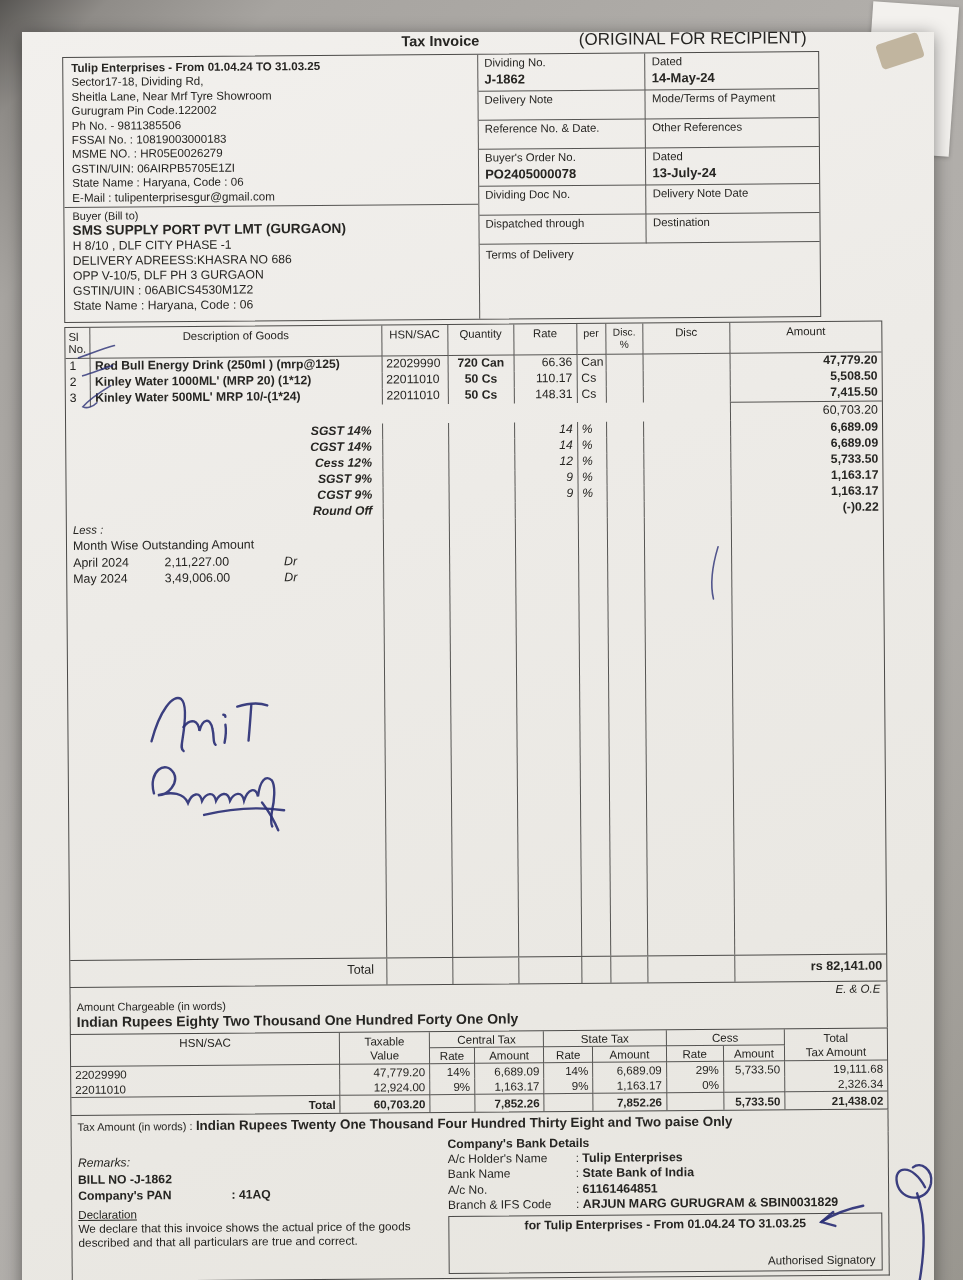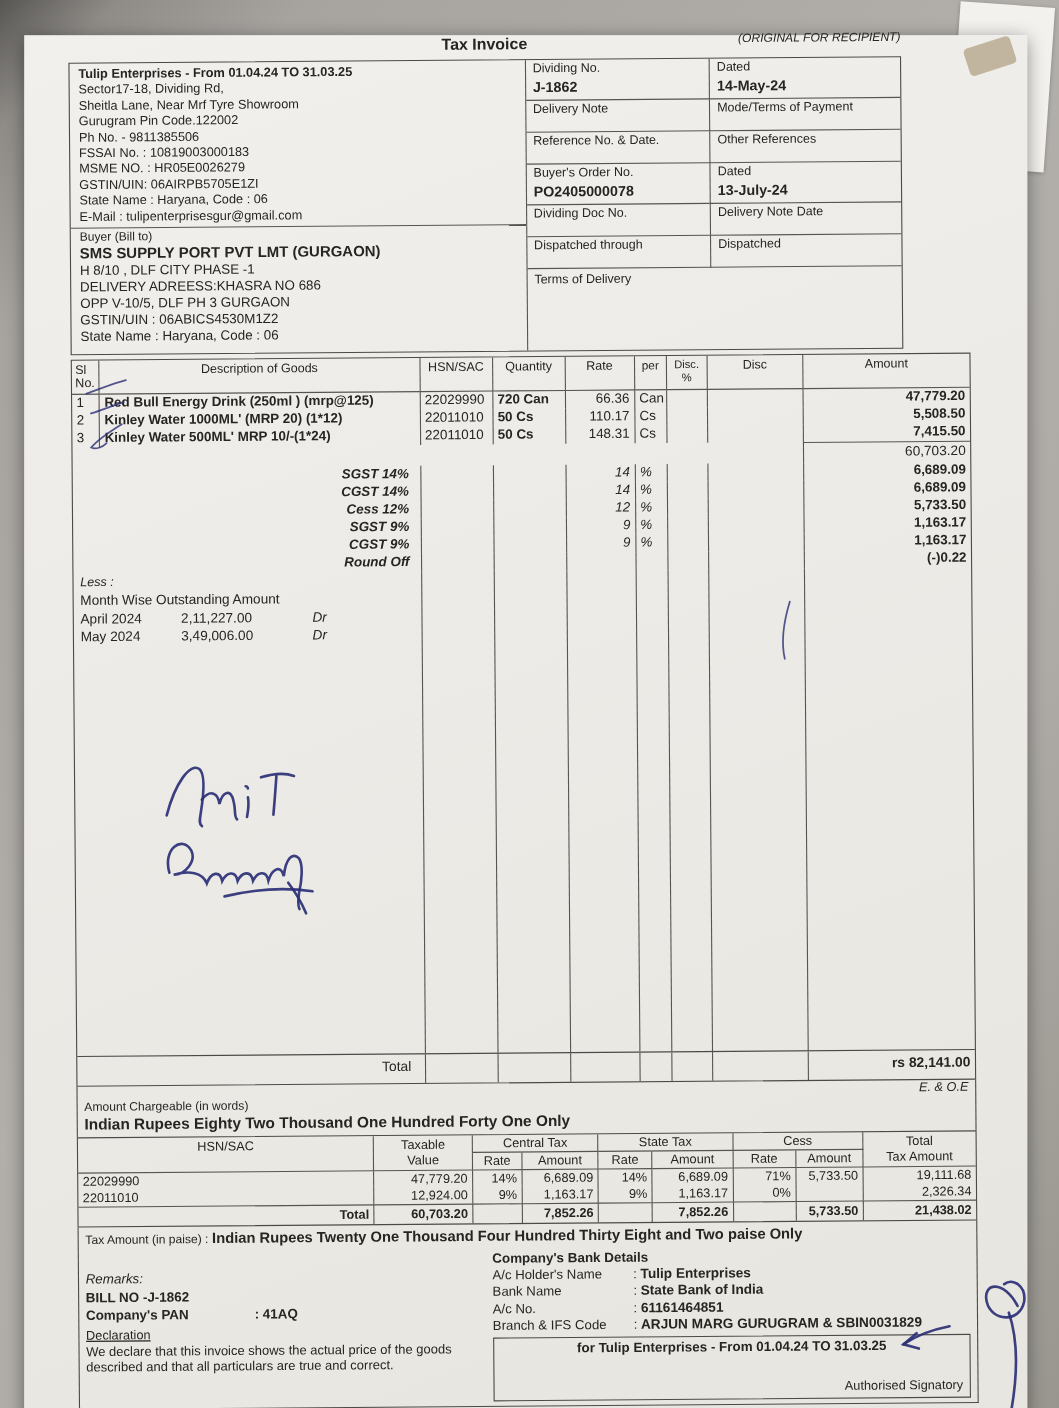--- a/index.html
+++ b/index.html
@@ -9,21 +9,21 @@
   .behind{position:absolute;left:868px;top:4px;width:86px;height:150px;background:#f3f1ee;transform:rotate(4deg);box-shadow:0 1px 4px rgba(0,0,0,.25);}
   .paper{position:absolute;left:22px;top:32px;width:912px;height:1300px;
     background:linear-gradient(160deg,#f2f0ed 0%,#edebe7 38%,#eae8e3 72%,#e7e5df 100%);
     box-shadow:0 3px 16px rgba(0,0,0,.45);}
   .tape{position:absolute;left:856px;top:6px;width:44px;height:26px;background:#b2a186;opacity:.75;border-radius:4px;transform:rotate(-18deg);}
   .doc{position:absolute;left:40px;top:4px;width:818px;transform:rotate(-0.45deg);transform-origin:top left;font-size:12px;line-height:1.2;}
   .b{font-weight:bold}.i{font-style:italic}.r{text-align:right}.ct{text-align:center}
   
   .titlerow{position:relative;width:92.5%;height:18px;margin-bottom:3px;}
   .titlerow .t1{position:absolute;left:0;right:0;text-align:center;font-weight:bold;font-size:14.5px;}
-  .titlerow .t2{position:absolute;right:0;top:-2px;font-style:italic;font-size:11px;}
+  .titlerow .t2{position:absolute;right:12px;top:-2px;font-size:17px;}
   
   .topbox{display:grid;grid-template-columns:55% 45%;border:1.4px solid #4b4a48;width:92.5%;height:266px;box-sizing:border-box;background:rgba(255,255,255,.0);}
   .sellercell{border-right:1px solid #565553;padding:3px 8px 0 8px;overflow:hidden;}
   .sline{font-size:11.6px;line-height:14.4px;white-space:nowrap;}
   .sline:first-child{font-weight:bold;}
   .buyerblock{border-top:1px solid #565553;margin:2px -8px 0 -8px;padding:2px 8px 0 8px;}
   .buyerlabel{font-size:11px;}
   .buyername{font-weight:bold;font-size:13.6px;line-height:16px;white-space:nowrap;}
   .bline{font-size:12.2px;line-height:15px;white-space:nowrap;}
   .metagrid{display:grid;grid-template-columns:49% 51%;grid-template-rows:37px 29px 29px 37px 29px 29px 1fr;height:100%;box-sizing:border-box;}
@@ -35,21 +35,21 @@
   
   .itbl{margin-top:4px;border:1.4px solid #4b4a48;box-sizing:border-box;}
   .g9{display:grid;grid-template-columns:3.1% 35.7% 8.1% 8.1% 7.7% 3.6% 4.5% 10.7% 18.5%;}
   .g9>div{border-right:1px solid #565553;padding:0 4px;box-sizing:border-box;overflow:hidden;}
   .g9>div:last-child{border-right:none;}
   .ithead>div{border-bottom:1px solid #565553;font-size:11.4px;text-align:center;padding-top:3px;height:31px;}
   .ithead .slh{text-align:left;padding-left:3px;line-height:12px;}
   .itrow{height:16px;}
   .itrow>div{font-size:12.2px;line-height:15px;white-space:nowrap;}
   .desc{font-weight:bold;}
-  .qty{font-weight:bold;text-align:left;}
+  .qty{font-weight:bold;text-align:center;}
   .rate{text-align:right;}
   .amt{font-weight:bold;text-align:right;}
   .subtot{height:19px;}
   .subtot .amtsub{border-top:1px solid #565553;text-align:right;font-size:12.4px;line-height:16px;}
   .taxrow{height:16px;}
   .taxrow>div{font-size:12.2px;line-height:15px;}
   .taxlabel{grid-column:1/3;text-align:right;font-weight:bold;font-style:italic;padding-right:10px!important;}
   .tall{min-height:438px;}
   .tall>div{min-height:438px;}
   .outcell{grid-column:1/3;padding:2px 6px!important;}
@@ -181,21 +181,21 @@
           </div>
           <div class="mc col2">
             <div class="mlabel">Delivery Note Date</div>
             <div class="mval"></div>
           </div>
           <div class="mc">
             <div class="mlabel">Dispatched through</div>
             <div class="mval"></div>
           </div>
           <div class="mc col2">
-            <div class="mlabel">Dispatched</div>
+            <div class="mlabel">Destination</div>
             <div class="mval"></div>
           </div>
           <div class="mc terms">
             <div class="mlabel">Terms of Delivery</div>
           </div>
         </div>
       </div>
 
       <div class="itbl">
         <div class="g9 ithead">
@@ -371,21 +371,21 @@
         <div class="hh hr2 ct" style="grid-column:6">Amount</div>
         <div class="hh hr2 ct" style="grid-column:7">Rate</div>
         <div class="hh hr2 ct" style="grid-column:8">Amount</div>
 
         <div class="hcell">22029990</div>
         <div class="hcell r">47,779.20</div>
         <div class="hcell r">14%</div>
         <div class="hcell r">6,689.09</div>
         <div class="hcell r">14%</div>
         <div class="hcell r">6,689.09</div>
-        <div class="hcell r">71%</div>
+        <div class="hcell r">29%</div>
         <div class="hcell r">5,733.50</div>
         <div class="hcell r nobr">19,111.68</div>
 
         <div class="hcell">22011010</div>
         <div class="hcell r">12,924.00</div>
         <div class="hcell r">9%</div>
         <div class="hcell r">1,163.17</div>
         <div class="hcell r">9%</div>
         <div class="hcell r">1,163.17</div>
         <div class="hcell r">0%</div>
@@ -397,21 +397,21 @@
         <div class="hcell htot"></div>
         <div class="hcell htot r">7,852.26</div>
         <div class="hcell htot"></div>
         <div class="hcell htot r">7,852.26</div>
         <div class="hcell htot"></div>
         <div class="hcell htot r">5,733.50</div>
         <div class="hcell htot r nobr">21,438.02</div>
       </div>
 
       <div class="taxwords">
-        <span class="twlabel">Tax Amount (in paise) :</span>
+        <span class="twlabel">Tax Amount (in words) :</span>
         <span class="twords">Indian Rupees Twenty One Thousand Four Hundred Thirty Eight and Two paise Only</span>
       </div>
 
       <div class="bottomwrap">
         <div class="remarks">
           <div class="rline i">Remarks:</div>
           <div class="rline b">BILL NO  -J-1862</div>
           <div class="rline panrow">
             <span class="pl b">Company's PAN</span>
             <span class="b">:  41AQ</span>

